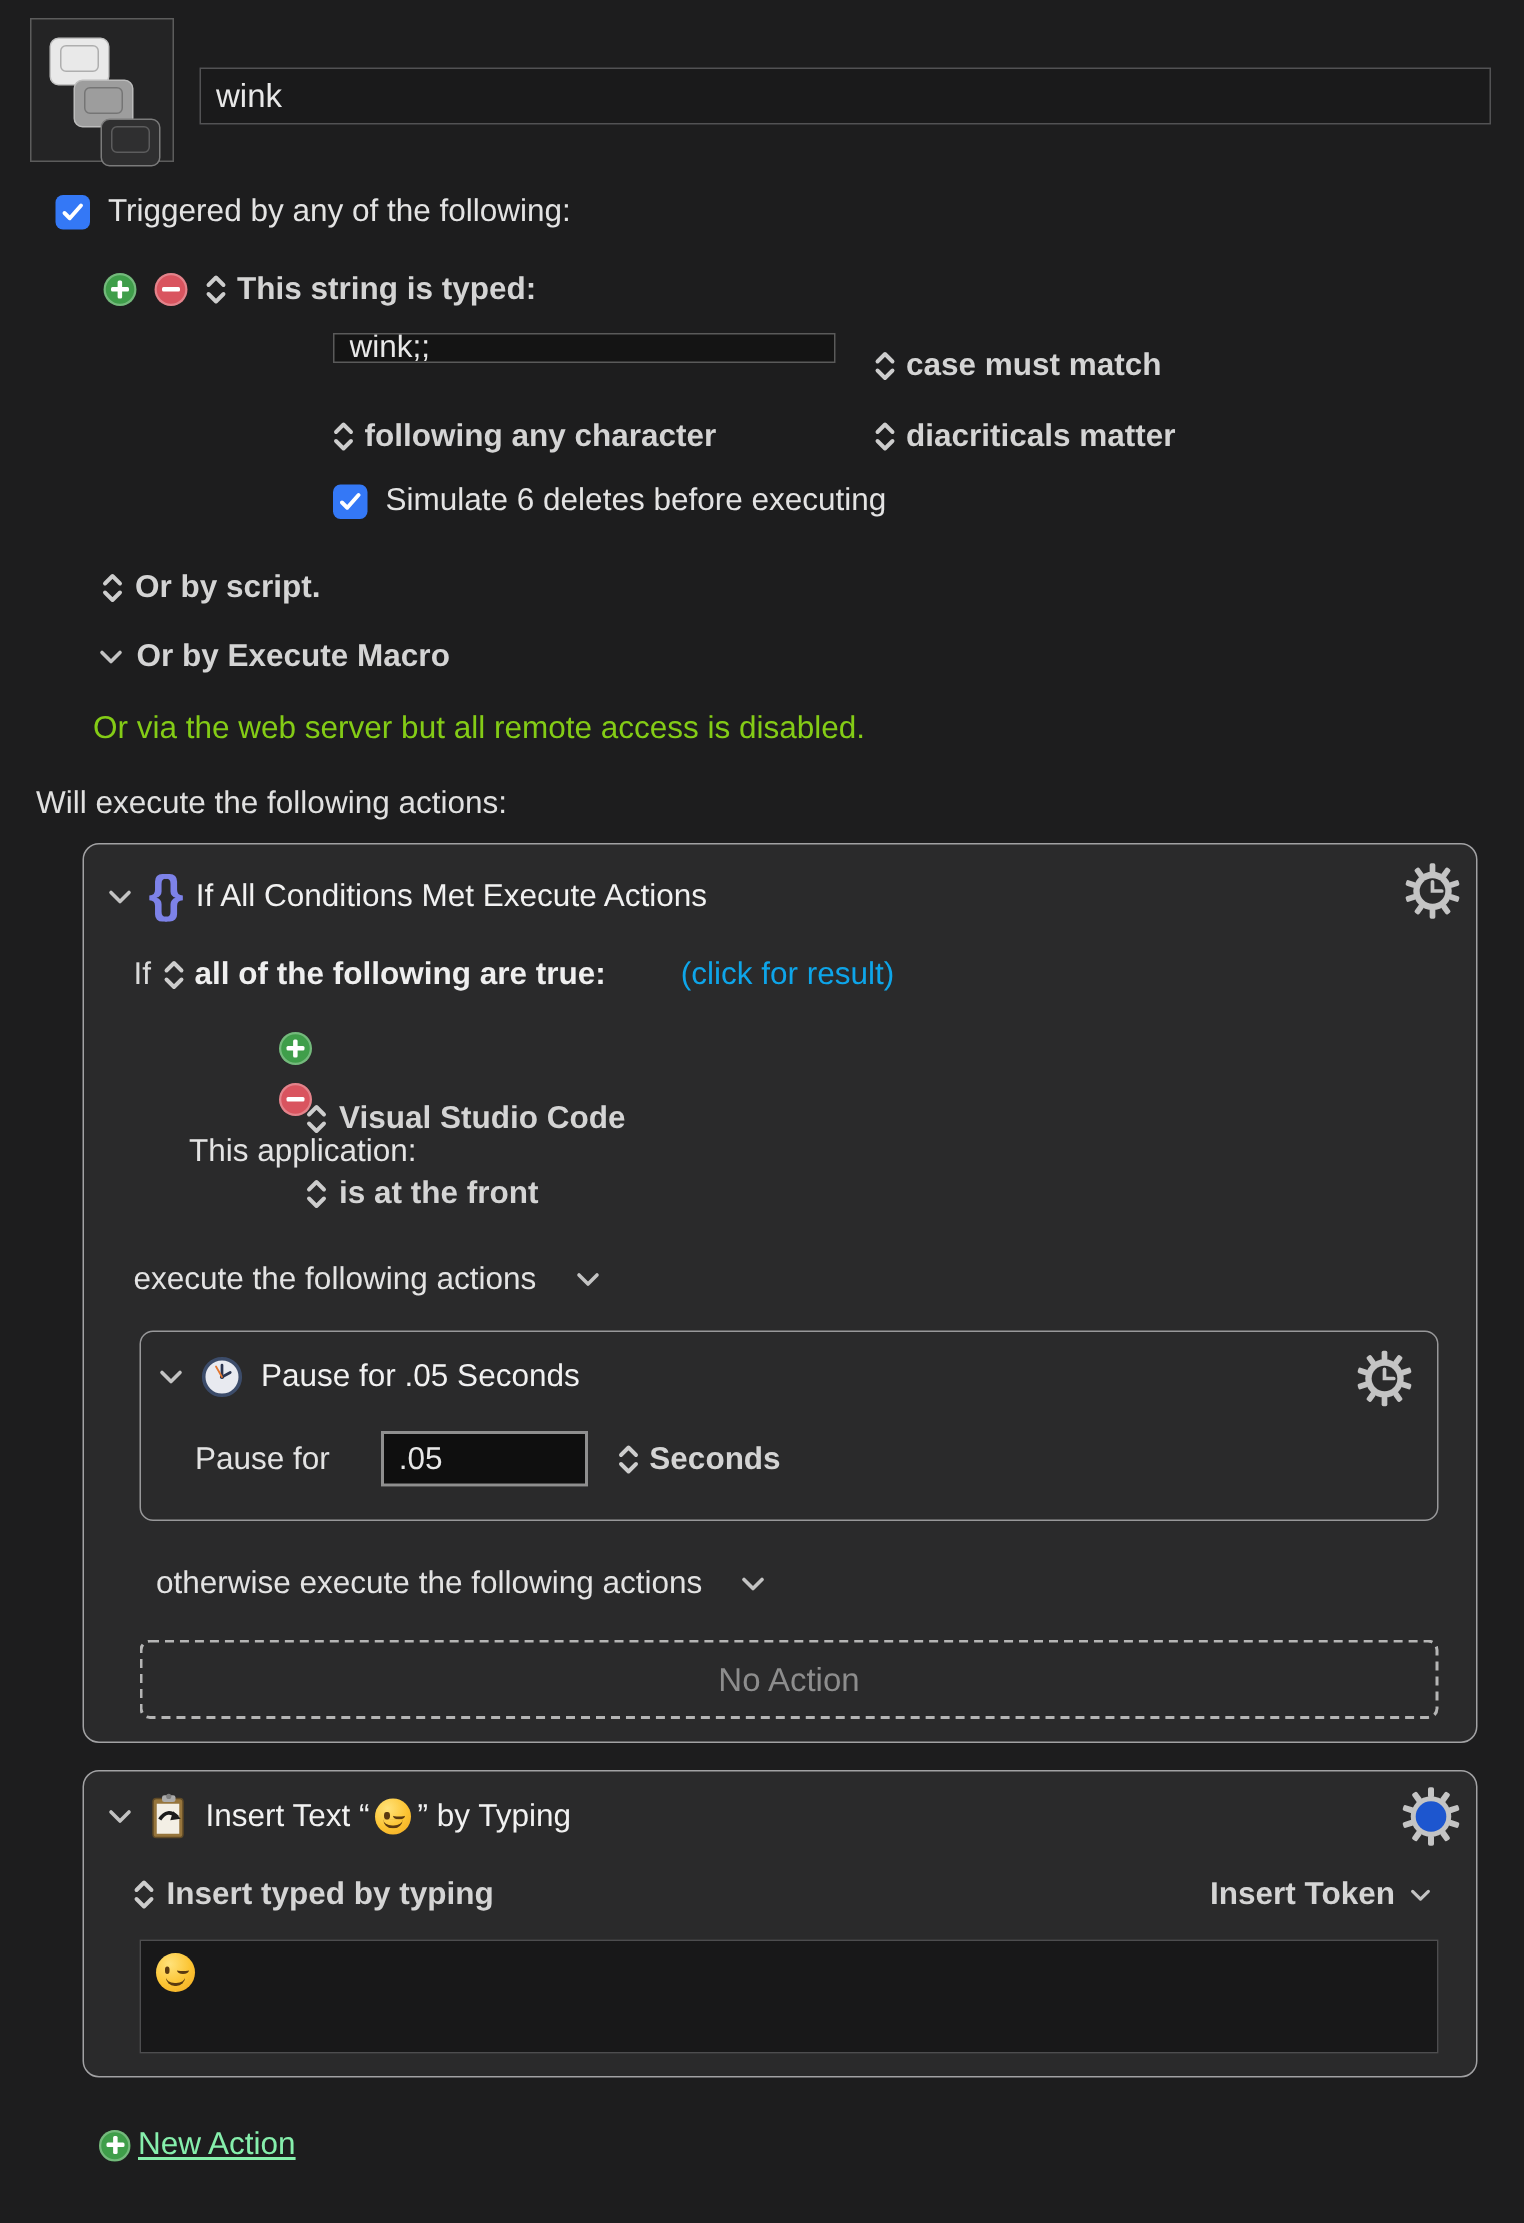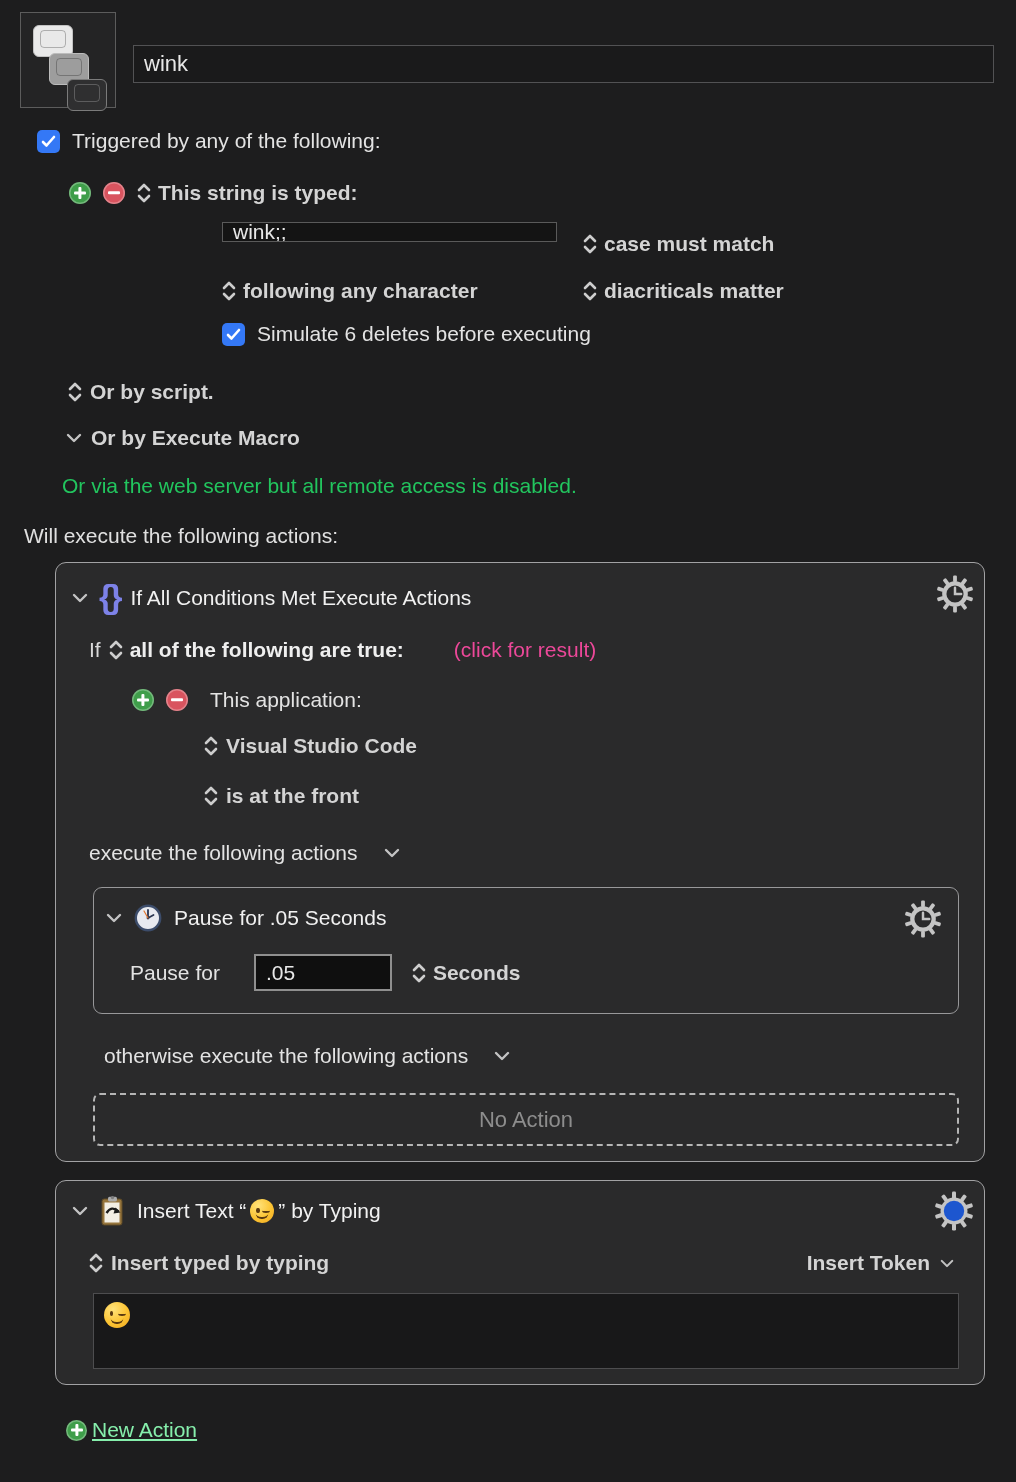--- a/index.html
+++ b/index.html
@@ -5,21 +5,21 @@
   * { margin:0; padding:0; box-sizing:border-box; }
   html,body { background:#161617; }
   body { font-family:"Liberation Sans", sans-serif; }
   .stage{ position:relative; width:1016px; height:1482px; background:#1d1d1e; color:#dcdcdc; overflow:hidden; }
 
   
   .row{ position:absolute; display:flex; align-items:center; }
   .txt{ font-size:21px; color:#d9d9d9; }
   .bold{ font-weight:700; color:#d4d4d4; }
   .white{ color:#f1f1f1; }
-  .dim{ color:#ec4899; }
+  .dim{ color:#0ea5e9; }
 
   .updown{ display:inline-flex; flex:none; }
   .chev{ display:inline-flex; flex:none; }
 
   
   .field{ background:#141414; border:1px solid #5a5a5a; color:#e8e8e8;
           font-family:"Liberation Sans", sans-serif; font-size:21px; padding:0 10px; outline:none; }
   .field.focus{ border:2px solid #8f8f8f; background:#0f0f0f; }
 
   
@@ -167,21 +167,21 @@
   </div>
 
   <div class="row" style="left:66px; top:426px; gap:9px;">
     <svg class="chev" width="16" height="10" viewBox="0 0 16 10">
         <use href="#d-chev"></use>
       </svg>
     <span class="txt bold">Or by Execute Macro</span>
   </div>
 
   <div class="row" style="left:62px; top:474px;">
-    <span class="txt" style="color:#22c55e;">Or via the web server but all remote access is disabled.</span>
+    <span class="txt" style="color:#84cc16;">Or via the web server but all remote access is disabled.</span>
   </div>
 
   <div class="row" style="left:24px; top:524px;">
     <span class="txt" style="color:#e0e0e0;">Will execute the following actions:</span>
   </div>
 
   <div class="abox" style="top:562px; height:600px;">
 
     <div class="row" style="left:16px; top:18px; gap:11px; width:860px;">
       <svg class="chev" width="16" height="10" viewBox="0 0 16 10">
@@ -201,21 +201,21 @@
       <span class="txt">If</span>
       <span class="row" style="position:static; gap:7px;">
         <svg class="updown" width="14" height="20" viewBox="0 0 14 20">
             <use href="#ud-chev"></use>
           </svg>
         <span class="txt bold" style="color:#efefef;">all of the following are true:</span>
       </span>
       <span class="txt dim" style="margin-left:42px;">(click for result)</span>
     </div>
 
-    <div class="row" style="left:76px; top:125px; gap:12px;">
+    <div class="row" style="left:60px; top:125px; gap:12px;flex-direction:column;">
       <span class="cir plus"></span>
       <span class="cir minus"></span>
       <span class="txt" style="margin-left:10px; color:#e3e3e3;">This application:</span>
     </div>
 
     <div class="row" style="left:148px; top:171px; gap:8px;">
       <svg class="updown" width="14" height="20" viewBox="0 0 14 20">
           <use href="#ud-chev"></use>
         </svg>
       <span class="txt bold">Visual Studio Code</span>

